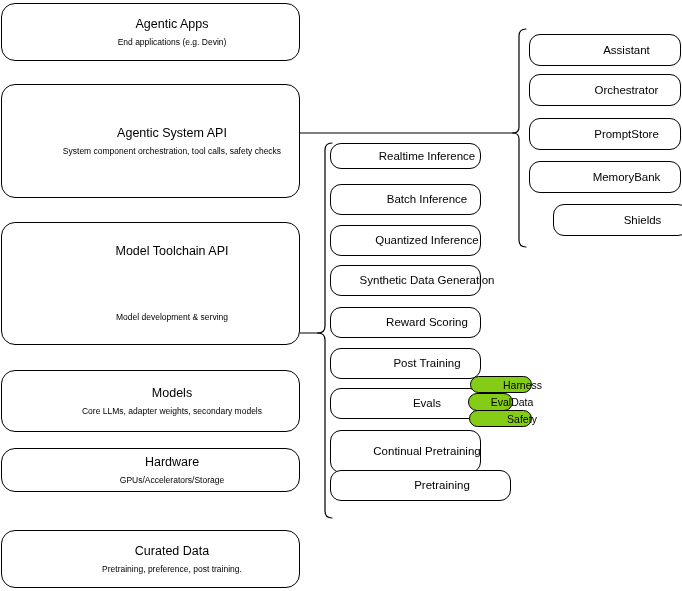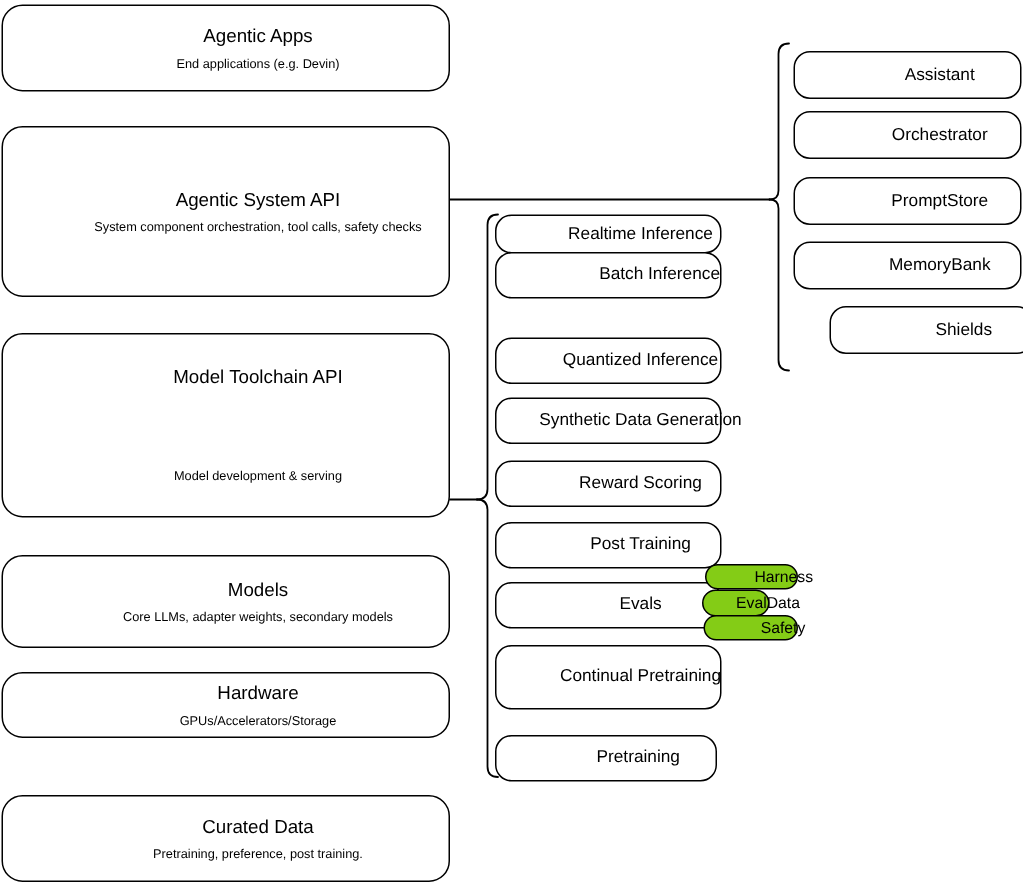--- a/index.html
+++ b/index.html
@@ -130,42 +130,42 @@
   </div>
 
   <div class="node layer-node" style="left:1px; top:530px; width:299px; height:58px;">
     <div class="title">Curated Data</div>
     <div class="subtitle">Pretraining, preference, post training.</div>
   </div>
 
   <div class="node cap-node" style="left:330px; top:143px; width:151px; height:26px;">
     <div class="title">Realtime Inference</div>
   </div>
-  <div class="node cap-node" style="left:330px; top:168px; width:151px; height:31px;align-items:flex-end;">
+  <div class="node cap-node" style="left:330px; top:184px; width:151px; height:31px;">
     <div class="title">Batch Inference</div>
   </div>
   <div class="node cap-node" style="left:330px; top:225px; width:151px; height:31px;">
     <div class="title">Quantized Inference</div>
   </div>
   <div class="node cap-node" style="left:330px; top:265px; width:151px; height:31px;">
     <div class="title">Synthetic Data Generation</div>
   </div>
   <div class="node cap-node" style="left:330px; top:307px; width:151px; height:31px;">
     <div class="title">Reward Scoring</div>
   </div>
   <div class="node cap-node" style="left:330px; top:348px; width:151px; height:31px;">
     <div class="title">Post Training</div>
   </div>
   <div class="node cap-node" style="left:330px; top:388px; width:151px; height:31px;">
     <div class="title">Evals</div>
   </div>
   <div class="node cap-node" style="left:330px; top:430px; width:151px; height:43px;">
     <div class="title">Continual Pretraining</div>
   </div>
-  <div class="node cap-node" style="left:330px; top:490px; width:148px; height:31px;">
+  <div class="node cap-node" style="left:330px; top:470px; width:181px; height:31px;">
     <div class="title">Pretraining</div>
   </div>
 
   <div class="badge" style="left:470px; top:376px; width:62px; height:17px;">
     <span>Harness</span>
   </div>
   <div class="badge" style="left:468px; top:393px; width:42px; height:18px;">
     <span>EvalData</span>
   </div>
   <div class="badge" style="left:469px; top:410px; width:63px; height:17px;">

